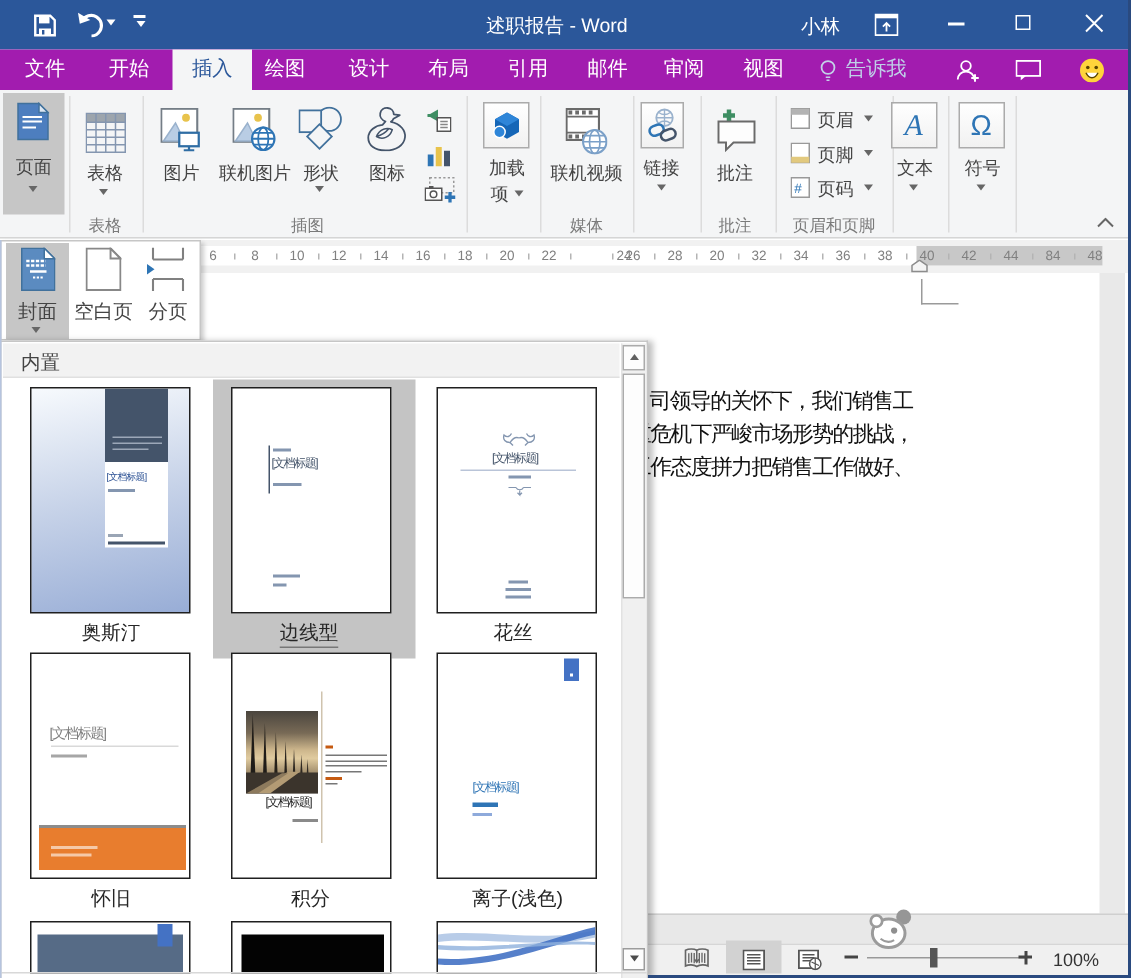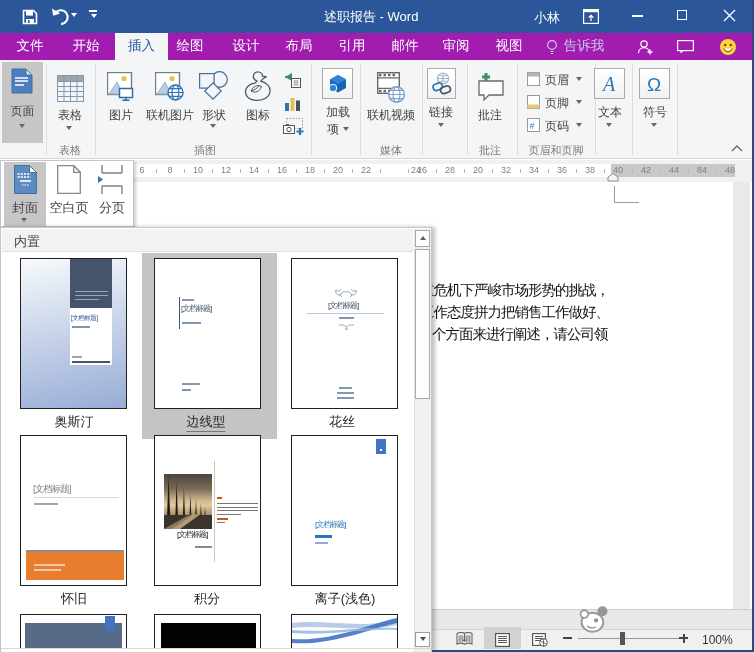--- a/index.html
+++ b/index.html
@@ -293,23 +293,23 @@
     <div class="rtick" style="left:716px"></div>
   <svg class="abs" style="left:607px;top:13px" width="12" height="9" viewBox="0 0 12 9">
       <path d="M1 8 L1 4 L6 0.5 L11 4 L11 8 Z" fill="#f5f5f5" stroke="#8c8c8c"></path>
     </svg>
 </div>
 
 <div class="abs" id="doc">
 
   <div class="abs" style="left:614px;top:4px;width:1px;height:17px;background:#9a9a9a"></div>
   <div class="abs" style="left:614px;top:20px;width:25px;height:1px;background:#9a9a9a"></div>
+  <div class="dline" style="left:433px;top:74.5px">司领导的关怀下，我们销售工</div>
   <div class="dline" style="left:420px;top:96.5px">重危机下严峻市场形势的挑战，</div>
   <div class="dline" style="left:420px;top:118.5px">工作态度拼力把销售工作做好、</div>
-  <div class="dline" style="left:432px;top:140.5px">个方面来进行阐述，请公司领</div>
 
   <div class="abs" style="left:733px;top:0;width:17px;height:428px;background:#e9e9e9"></div>
 
   <div class="abs" style="left:432px;top:427px;width:320px;height:20px;background:#e8e8e8;border-top:1px solid #cfcfcf"></div>
 
   <div class="abs" style="left:432px;top:447px;width:320px;height:21px;background:#f0f0f0;border-top:1px solid #d6d6d6"></div>
 
   <svg class="abs" style="left:577px;top:423px" width="40" height="29" viewBox="0 0 42 32">
       <circle cx="27" cy="7" r="5.5" fill="#969696"></circle>
       <ellipse cx="16" cy="19" rx="12" ry="10.5" fill="#fff" stroke="#9b9b9b" stroke-width="2.2"></ellipse>

